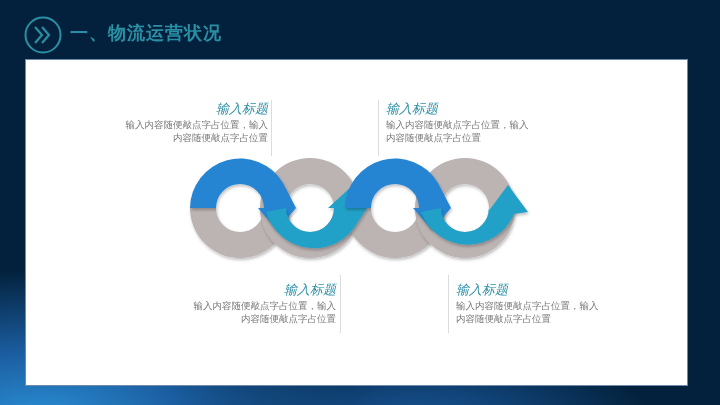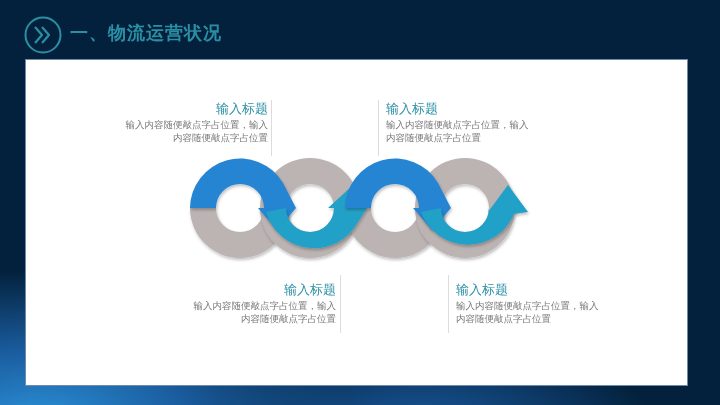--- a/index.html
+++ b/index.html
@@ -15,21 +15,21 @@
     .page-title {
       position: absolute; left: 70px; top: 21px; font-size: 18px; font-weight: bold;
       color: #2a8fa4; letter-spacing: 1px; white-space: nowrap;
     }
     .panel {
       position: absolute; left: 26px; top: 60px; width: 661px; height: 325px;
       background: #ffffff; box-shadow: 0 0 0 1px #6e8aa8;
     }
     .diagram { position: absolute; left: 0; top: 0; }
     .text-block { position: absolute; width: 220px; font-size: 9.5px; line-height: 13px; color: #777; }
-    .text-block .title { font-size: 13px; color: #2c8fa5; line-height: 17px; margin-bottom: 1px; }
+    .text-block .title { font-size: 13px; color: #2c8fa5; line-height: 17px; margin-bottom: 1px; font-style: italic; }
     .text-block.right-align { text-align: right; }
     .text-block.left-align { text-align: left; }
     .divider { position: absolute; width: 1px; background: #dcdcdc; }
   </style>
 </head>
 <body>
 
 <div class="header">
   <svg class="header-icon" viewBox="0 0 40 40">
     <circle cx="20" cy="20" r="17.5" fill="none" stroke="#2a8fa4" stroke-width="2"></circle>

